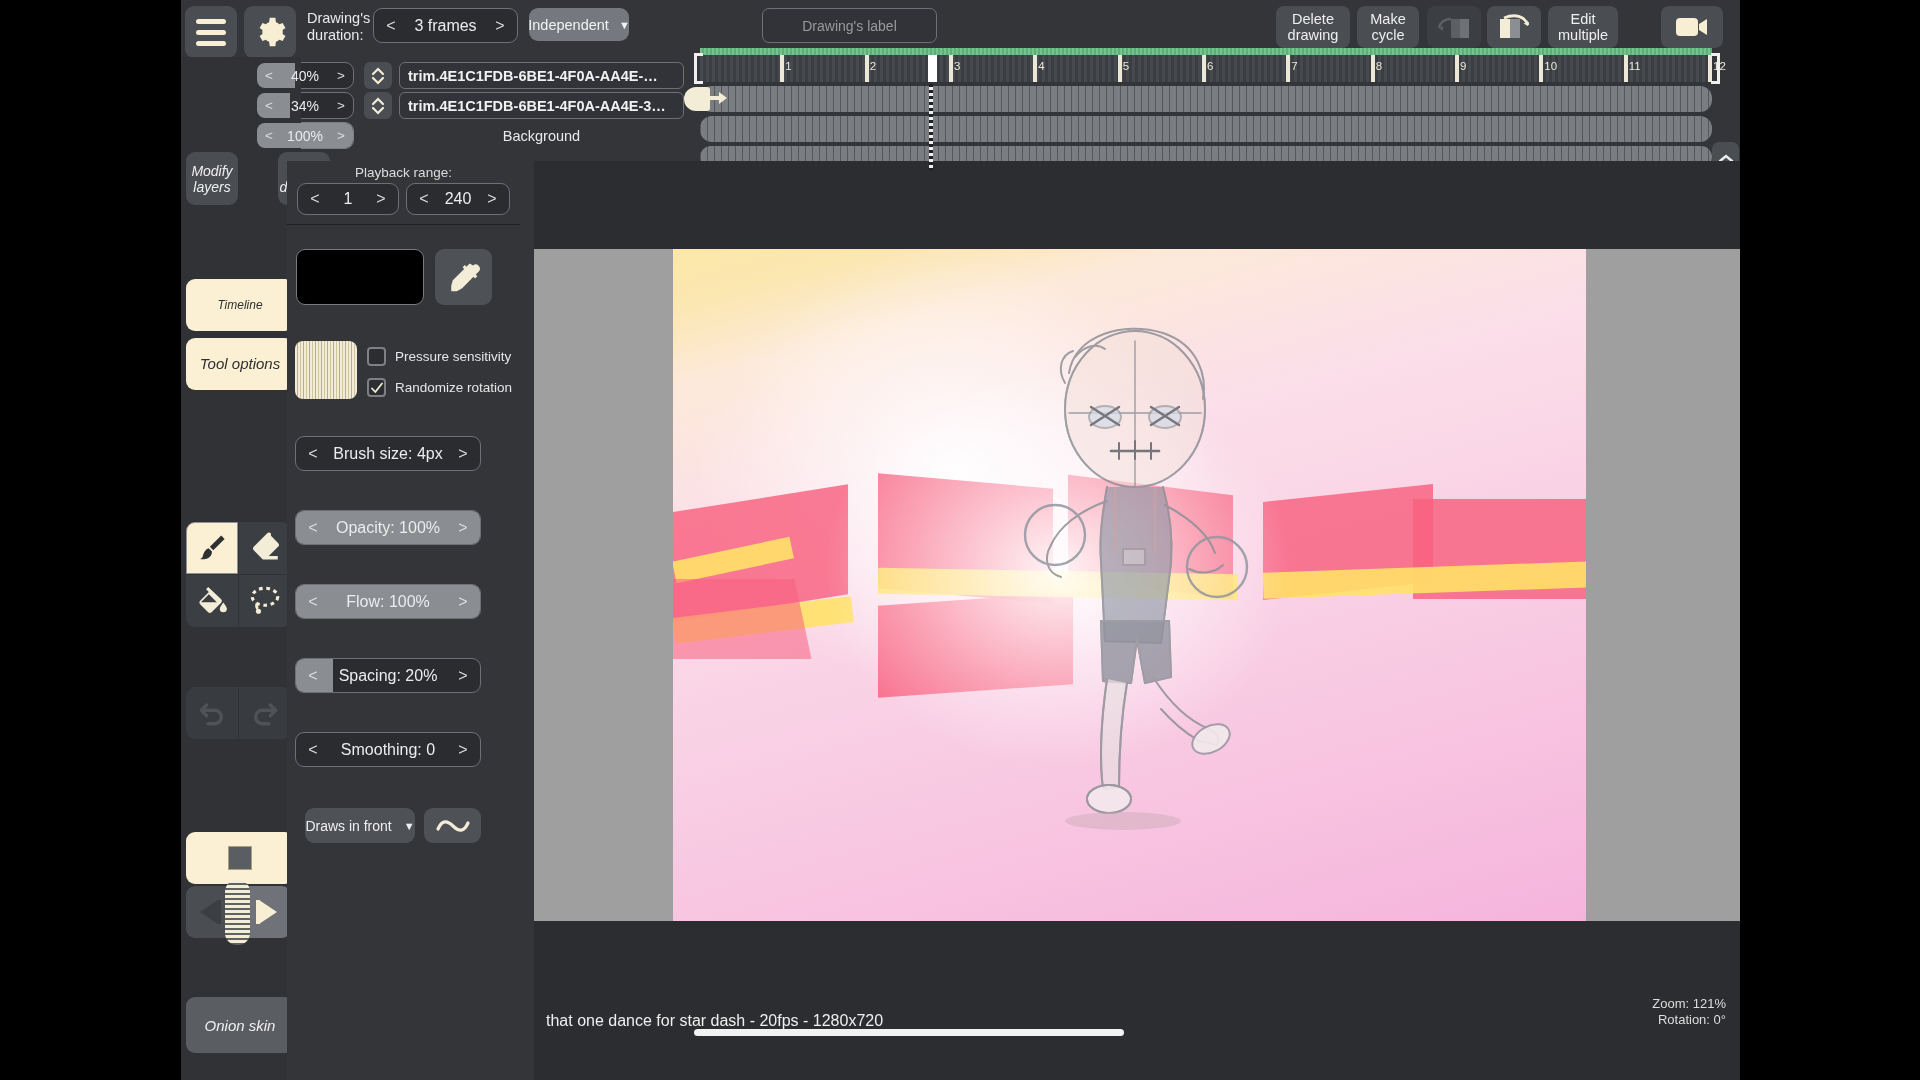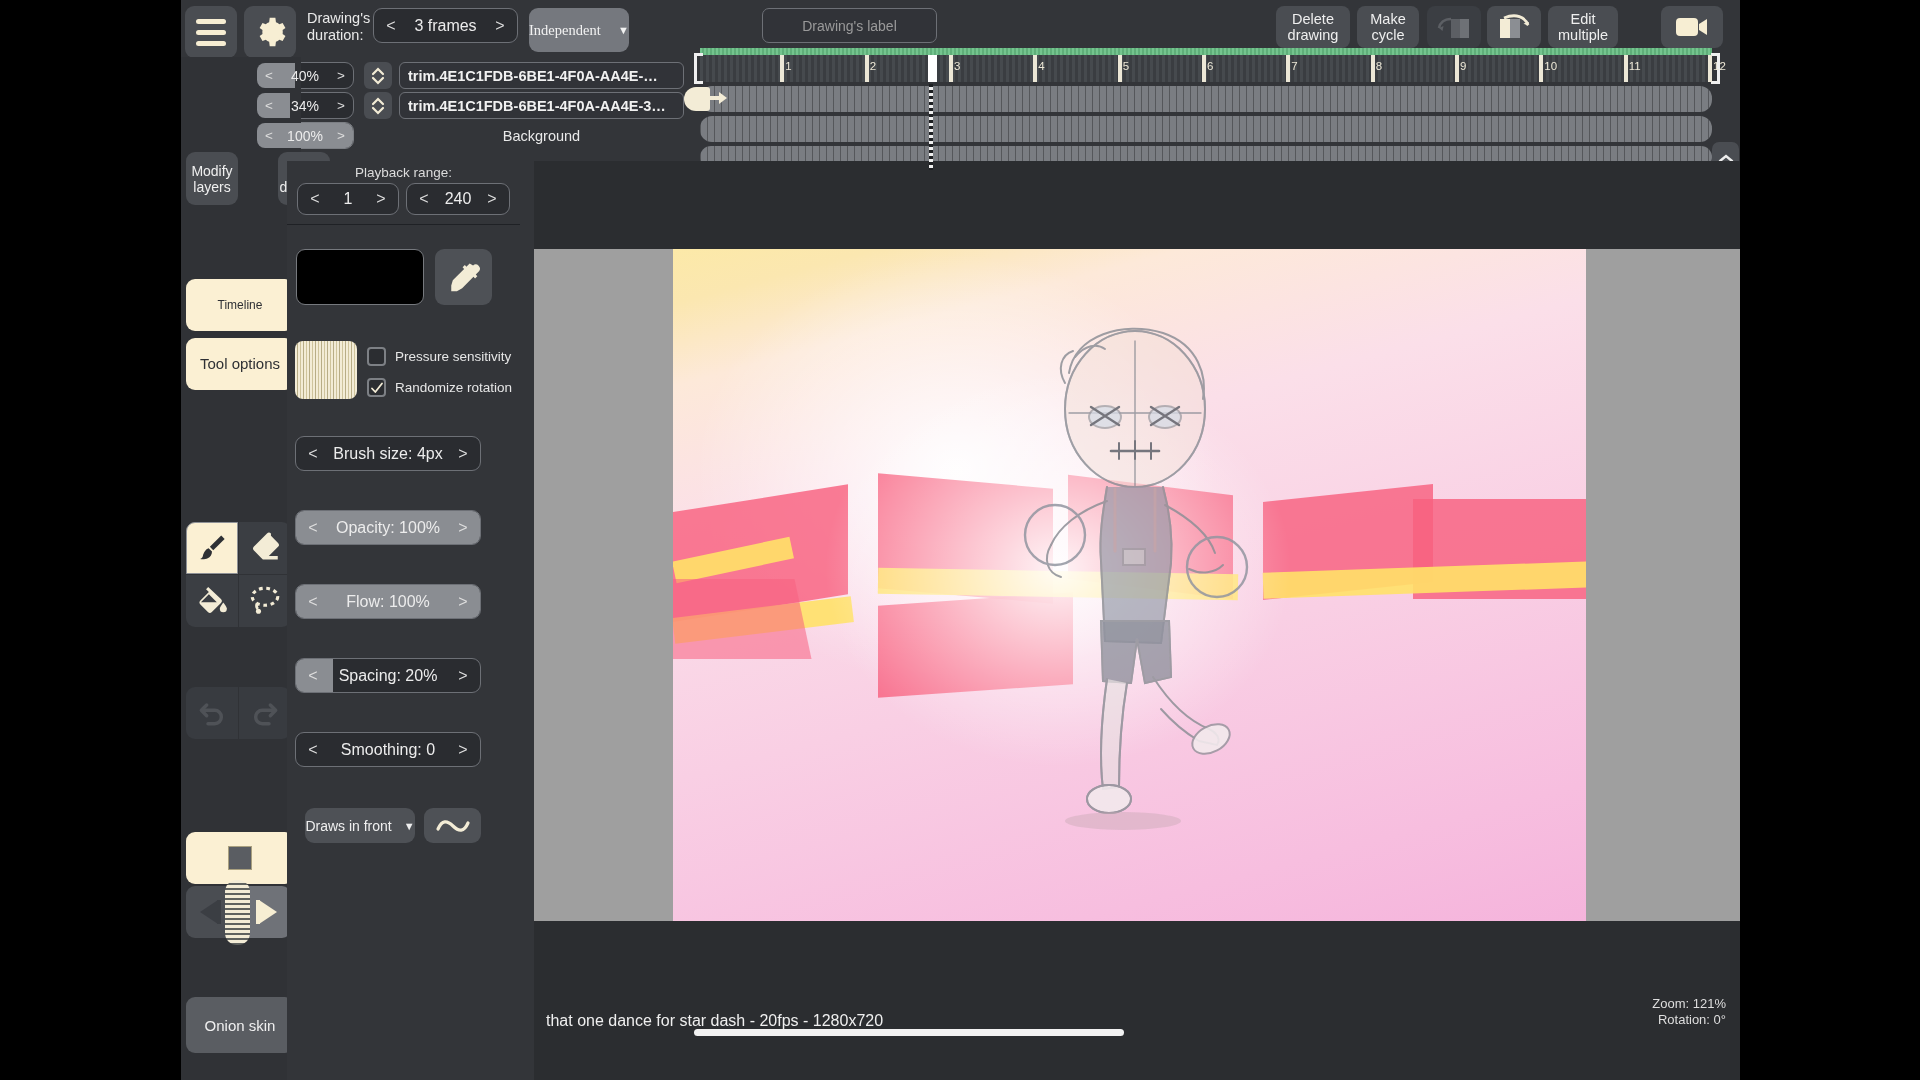--- a/index.html
+++ b/index.html
@@ -37,23 +37,23 @@
     position: relative; overflow: hidden; cursor: pointer;
   }
   .stepper .arw {
     width: 34px; text-align: center; font-size: 16px; color: #dedede;
     position: relative; z-index: 2;
   }
   .stepper .val { flex: 1; text-align: center; position: relative; z-index: 2; }
   .stepper .fill { position: absolute; left:0; top:0; bottom:0; background: #8a8d92; z-index: 1; }
   #dur-stepper { position: absolute; left: 192px; top: 8px; width: 145px; height: 35px; }
   #indep {
-    position: absolute; left: 348px; top: 8px; width: 100px; height: 44px;
+    position: absolute; left: 348px; top: 8px; width: 100px; height: 33px;
     background: #75787e; border-radius: 9px; color: #f2f2f2; font-size: 14.5px;
-    display: flex; align-items: center; justify-content: space-between; gap: 10px; cursor: pointer; font-family: Liberation Serif, serif;
+    display: flex; align-items: center; justify-content: center; gap: 10px; cursor: pointer;
   }
   #drawing-label {
     position: absolute; left: 581px; top: 8px; width: 175px; height: 35px;
     background: #313338; border: 1px solid #6d7076; border-radius: 7px;
     display: flex; align-items: center; justify-content: center;
     color: #9a9a9a; font-size: 14px; cursor: text;
   }
   .tbtn {
     position: absolute; top: 6px; height: 42px; background: #4a4d52;
     border-radius: 8px; color: #efefef; font-size: 14.5px; line-height: 16px;
@@ -131,21 +131,21 @@
     position: absolute; left: 245px; top: 38px; width: 4px; height: 86px; z-index: 6;
     background-image: repeating-linear-gradient(180deg,#1d1f22 0 3px,#f0f0f0 3px 6px);
   }
   #collapse {
     position: absolute; left: 1028px; top: 96px; width: 27px; height: 43px;
     background: #4a4d52; border-radius: 7px; display: flex; flex-direction: column;
     align-items: center; justify-content: center; cursor: pointer;
   }
 
   
-  #rail { position: absolute; left: 0; top: 57px; width: 120px; bottom: 0; background: #303236; }
+  #rail { position: absolute; left: 0; top: 57px; width: 120px; bottom: 0; background: #303236; font-style: italic; }
   .railbtn {
     position: absolute; background: #4a4d52; border-radius: 9px;
     display: flex; align-items: center; justify-content: center; text-align: center;
     color: #efefef; font-size: 14px; line-height: 16px; cursor: pointer;
   }
   .railbtn.cream { background: #fbf0d3; color: #2e3034; }
   #r-modify { left: 5px; top: 95px; width: 52px; height: 53px; }
   #r-add    { left: 61px; top: 95px; width: 52px; height: 53px; margin-left: 36px; }
   #r-timeline { left: 5px; top: 222px; width: 108px; height: 52px; font-size: 12px; }
   #r-tooloptions { left: 5px; top: 281px; width: 108px; height: 52px; font-size: 15px; }

